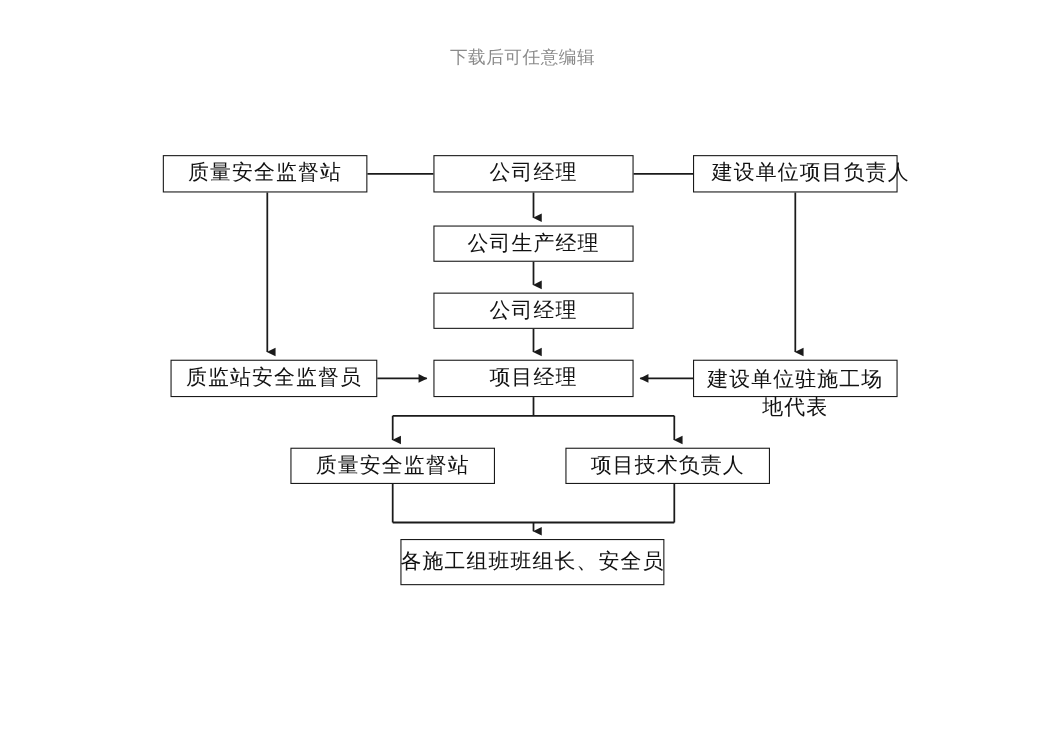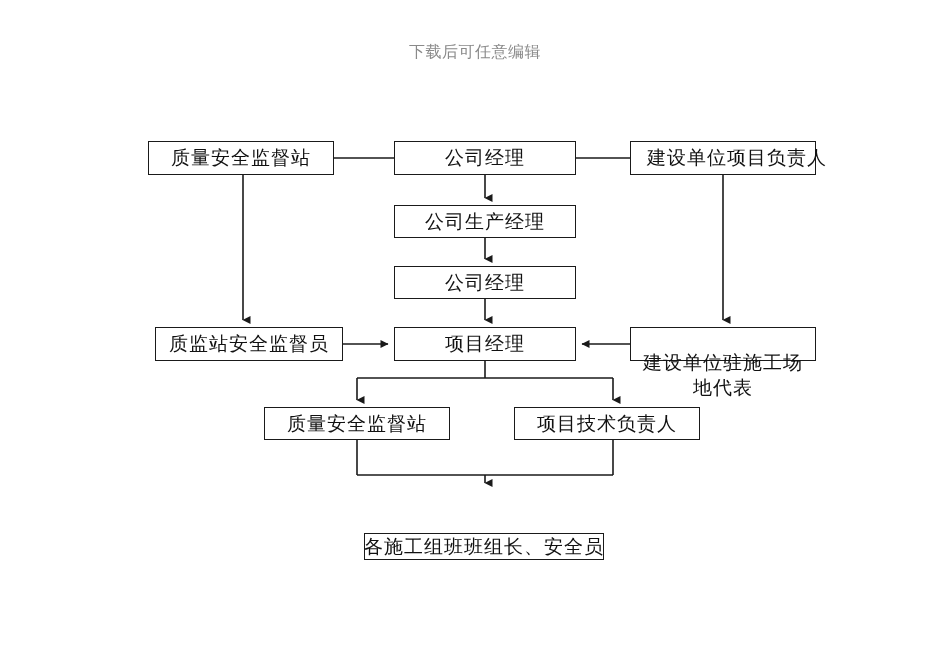--- a/index.html
+++ b/index.html
@@ -52,21 +52,21 @@
     font-family: "DejaVu Sans", "Liberation Sans", sans-serif;
     display: flex;
     align-items: center;
     justify-content: center;
   }
   
   .node.overflow {
     display: block;
     white-space: normal;
     overflow: visible;
-    padding-top: 22px;
+    padding-top: 5px;
   }
   .node.overflow .label {
     display: block;
     width: 176px;
     margin: 0 auto;
     text-align: center;
     line-height: 1.3;
   }
 </style>
 </head>
@@ -150,17 +150,17 @@
   </div>
 
   <div class="node" style="left:264px; top:407px; width:186px; height:33px;">
     <span class="label">质量安全监督站</span>
   </div>
 
   <div class="node" style="left:514px; top:407px; width:186px; height:33px;">
     <span class="label">项目技术负责人</span>
   </div>
 
-  <div class="node" style="left:364px; top:490px; width:240px; height:27px;margin-top:43px;">
+  <div class="node" style="left:364px; top:490px; width:240px; height:42px;">
     <span class="label">各施工组班班组长、安全员</span>
   </div>
 
 </div>
 
 </body></html>

